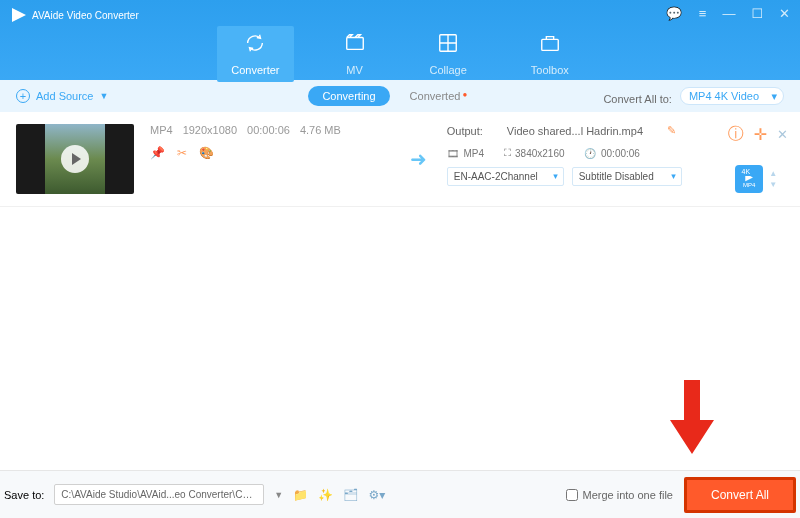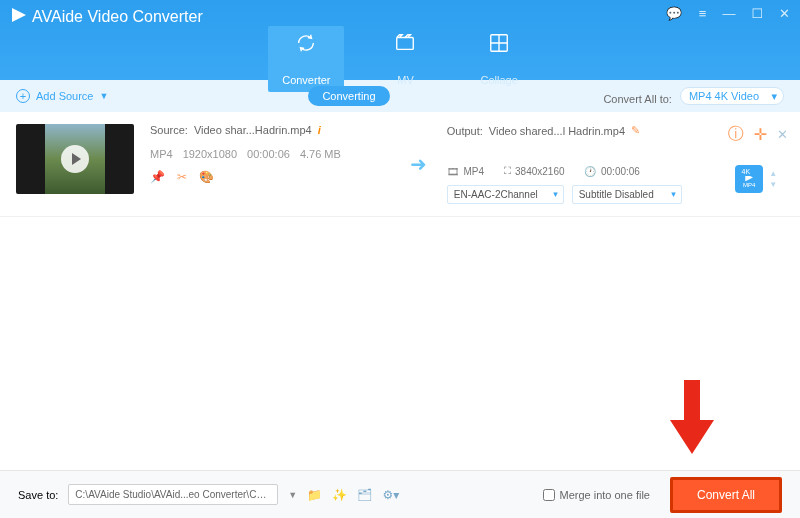--- a/index.html
+++ b/index.html
@@ -1,23 +1,23 @@
 <!DOCTYPE html>
 <html><head>
 <meta charset="utf-8">
 <style>
 *{box-sizing:border-box;margin:0;padding:0;font-family:"Segoe UI",Arial,sans-serif}
 body{width:800px;height:518px;background:#fff;overflow:hidden;position:relative}
 .header{height:80px;background:linear-gradient(180deg,#2d9fee 0%,#3aa8f5 100%);color:#fff;display:flex;align-items:flex-start}
-.app-title{position:absolute;top:8px;left:12px;font-size:16px;color:#fff;display:flex;align-items:flex-start;gap:6px}
+.app-title{position:absolute;top:8px;left:12px;font-size:10px;color:#fff;display:flex;align-items:center;gap:6px}
 .app-logo{width:14px;height:14px;background:#fff;clip-path:polygon(0 0,100% 50%,0 100%)}
 .window-controls{position:absolute;top:6px;right:10px;display:flex;gap:16px;color:#d4ecfb;font-size:13px}
 .window-controls span{cursor:pointer}
 .nav-icons{display:flex;margin:0 auto;padding-top:26px;gap:36px}
-.nav-item{display:flex;flex-direction:column;align-items:center;gap:20px;font-size:11px;color:#d4ecfb;padding:6px 14px;border-radius:2px;cursor:pointer}
+.nav-item{display:flex;flex-direction:column;align-items:center;gap:10px;font-size:11px;color:#d4ecfb;padding:6px 14px;border-radius:2px;cursor:pointer}
 .nav-item.active{background:#4ab3f7;color:#fff}
 .nav-icon{width:22px;height:22px;display:flex;align-items:center;justify-content:center}
 .nav-icon svg{width:22px;height:22px;stroke:#fff;fill:none;stroke-width:1.5}
 .subbar{height:32px;background:#e9f5fe;display:flex;align-items:center;padding:0 16px;font-size:11px;color:#4a4a4a}
 .add-files{display:flex;align-items:center;gap:6px;color:#3aa8f5;cursor:pointer}
 .plus-circle{width:14px;height:14px;border:1.5px solid #3aa8f5;border-radius:50%;display:flex;align-items:center;justify-content:center;font-size:11px;line-height:1}
 .tab-pills{margin-left:auto;margin-right:20px;display:flex;gap:6px}
 .pill{padding:4px 14px;font-size:11px;cursor:pointer;color:#888}
 .pill.active{background:#3aa8f5;color:#fff;border-radius:10px}
 .dot-badge{color:#ff5a2b;font-size:8px;vertical-align:top;margin-left:2px}
@@ -29,41 +29,41 @@
 .thumb-img{width:60px;height:70px;background:linear-gradient(180deg,#8fb5c8 0%,#6b8a4f 50%,#3d5a2f 100%);position:relative}
 .play-btn{position:absolute;width:28px;height:28px;border-radius:50%;background:rgba(255,255,255,.85);display:flex;align-items:center;justify-content:center}
 .play-btn::after{content:"";width:0;height:0;border-left:9px solid #666;border-top:6px solid transparent;border-bottom:6px solid transparent;margin-left:2px}
 .src-col{flex:0 0 240px;font-size:11px;color:#666}
 .src-line{display:flex;align-items:center;gap:6px;margin-bottom:12px}
 .info-icon{color:#ff8a00;font-weight:bold;font-style:italic;font-size:11px}
 .meta{color:#999;font-size:11px;display:flex;gap:10px;margin-bottom:10px}
 .src-actions{display:flex;gap:12px;color:#ff9a5a;font-size:12px}
 .arrow{align-self:center;color:#67c6f7;font-size:20px;margin:0 4px}
 .out-col{flex:1;font-size:11px;color:#666}
-.out-line{display:flex;align-items:center;gap:6px;margin-bottom:28px}
+.out-line{display:flex;align-items:center;gap:24px;margin-bottom:10px}
 .edit-icon{color:#ff9a5a}
 .out-specs{display:flex;gap:20px;align-items:center;margin-bottom:8px}
 .spec{display:flex;align-items:center;gap:4px;color:#777;font-size:10px}
 .out-selects{display:flex;gap:8px}
 .small-select{background:#fff;border:1px solid #d4e8f7;border-radius:2px;padding:3px 25px 3px 6px;font-size:10px;color:#555;position:relative;min-width:110px}
 .small-select::after{content:"▾";position:absolute;right:5px;color:#3aa8f5;font-size:9px}
 .row-controls{position:absolute;right:12px;top:12px;display:flex;flex-direction:column;align-items:center;gap:20px}
 .close-x{color:#aac7dc;font-size:13px;cursor:pointer}
 .format-badge{width:28px;height:28px;background:#3aa8f5;border-radius:4px;color:#fff;font-size:7px;display:flex;align-items:center;justify-content:center;flex-direction:column}
 .updown{display:flex;flex-direction:column;gap:2px;color:#b8d6ec;font-size:8px;margin-left:6px}
 .hd-tag{position:absolute;right:50px;top:30px;background:#3aa8f5;color:#fff;font-size:7px;padding:1px 3px;border-radius:2px}
 .red-arrow{position:absolute;right:86px;bottom:64px;width:44px;height:74px}
 .red-arrow svg{width:100%;height:100%}
-.footer{position:absolute;bottom:0;left:0;right:0;height:48px;background:#f7f9fb;border-top:1px solid #e6e6e6;display:flex;align-items:center;padding:0 18px;font-size:11px;gap:10px}
+.footer{position:absolute;bottom:0;left:0;right:0;height:48px;background:#f7f9fb;border-top:1px solid #e6e6e6;display:flex;align-items:center;padding:0 4px;font-size:11px;gap:10px}
 .save-path{border:1px solid #d0d0d0;background:#fff;padding:4px 6px;font-size:10px;color:#666;width:210px;border-radius:2px;overflow:hidden;white-space:nowrap;text-overflow:ellipsis}
 .footer-icons{display:flex;gap:10px;color:#7aa8c9;font-size:12px}
 .footer-icons span{cursor:pointer}
 .merge{display:flex;align-items:flex-end;gap:4px;color:#666;margin-left:auto}
 .merge input{width:12px;height:12px}
-.convert-btn{background:#ff5a2b;color:#fff;border:3px solid #d43400;padding:8px 24px;font-size:12px;border-radius:2px;cursor:pointer;margin-left:10px}
+.convert-btn{background:#ff5a2b;color:#fff;border:3px solid #d43400;padding:8px 24px;font-size:12px;border-radius:2px;cursor:pointer;margin-left:1px}
 </style>
 </head>
 <body>
 
 <div class="header">
   <div class="app-title">
     <span class="app-logo"></span>
     <span>AVAide Video Converter</span>
   </div>
   <div class="nav-icons">
@@ -85,57 +85,62 @@
       <span>MV</span>
     </div>
     <div class="nav-item">
       <span class="nav-icon">
           <svg viewBox="0 0 24 24">
             <rect x="3" y="3" width="18" height="18" rx="1"></rect>
             <path d="M12 3v18M3 12h18"></path>
           </svg>
         </span>
       <span>Collage</span>
+    </div>
+    <div class="nav-item">
+      <span class="nav-icon">
+          <svg viewBox="0 0 24 24">
+            <rect x="3" y="8" width="18" height="12" rx="1"></rect>
+            <path d="M8 8V5h8v3"></path>
+          </svg>
+        </span>
+      <span>Toolbox</span>
     </div>
   </div>
   <div class="window-controls">
     <span>💬</span>
     <span>≡</span>
     <span>—</span>
     <span>☐</span>
     <span>✕</span>
   </div>
 </div>
 
 <div class="subbar">
   <div class="add-files">
     <span class="plus-circle">+</span>
     <span>Add Source</span>
     <span style="color:#3aa8f5;font-size:9px">▼</span>
   </div>
   <div class="tab-pills" style="margin-left:200px">
     <div class="pill active">Converting</div>
+    <div class="pill"><span>Converted</span><span class="dot-badge">●</span></div>
   </div>
   <div class="convert-to">
     <span>Convert All to:</span>
     <div class="format-select">MP4 4K Video</div>
   </div>
 </div>
 
 <div class="file-row">
   <div class="thumb">
     <div class="thumb-img"></div>
     <div class="play-btn"></div>
   </div>
   <div class="src-col">
-    <div class="src-line">
-      <span>Source:</span>
-      <span>Video shar...Hadrin.mp4</span>
-      <span class="info-icon">i</span>
-    </div>
     <div class="meta">
       <span>MP4</span>
       <span>1920x1080</span>
       <span>00:00:06</span>
       <span>4.76 MB</span>
     </div>
     <div class="src-actions">
       <span>📌</span>
       <span>✂</span>
       <span>🎨</span>

